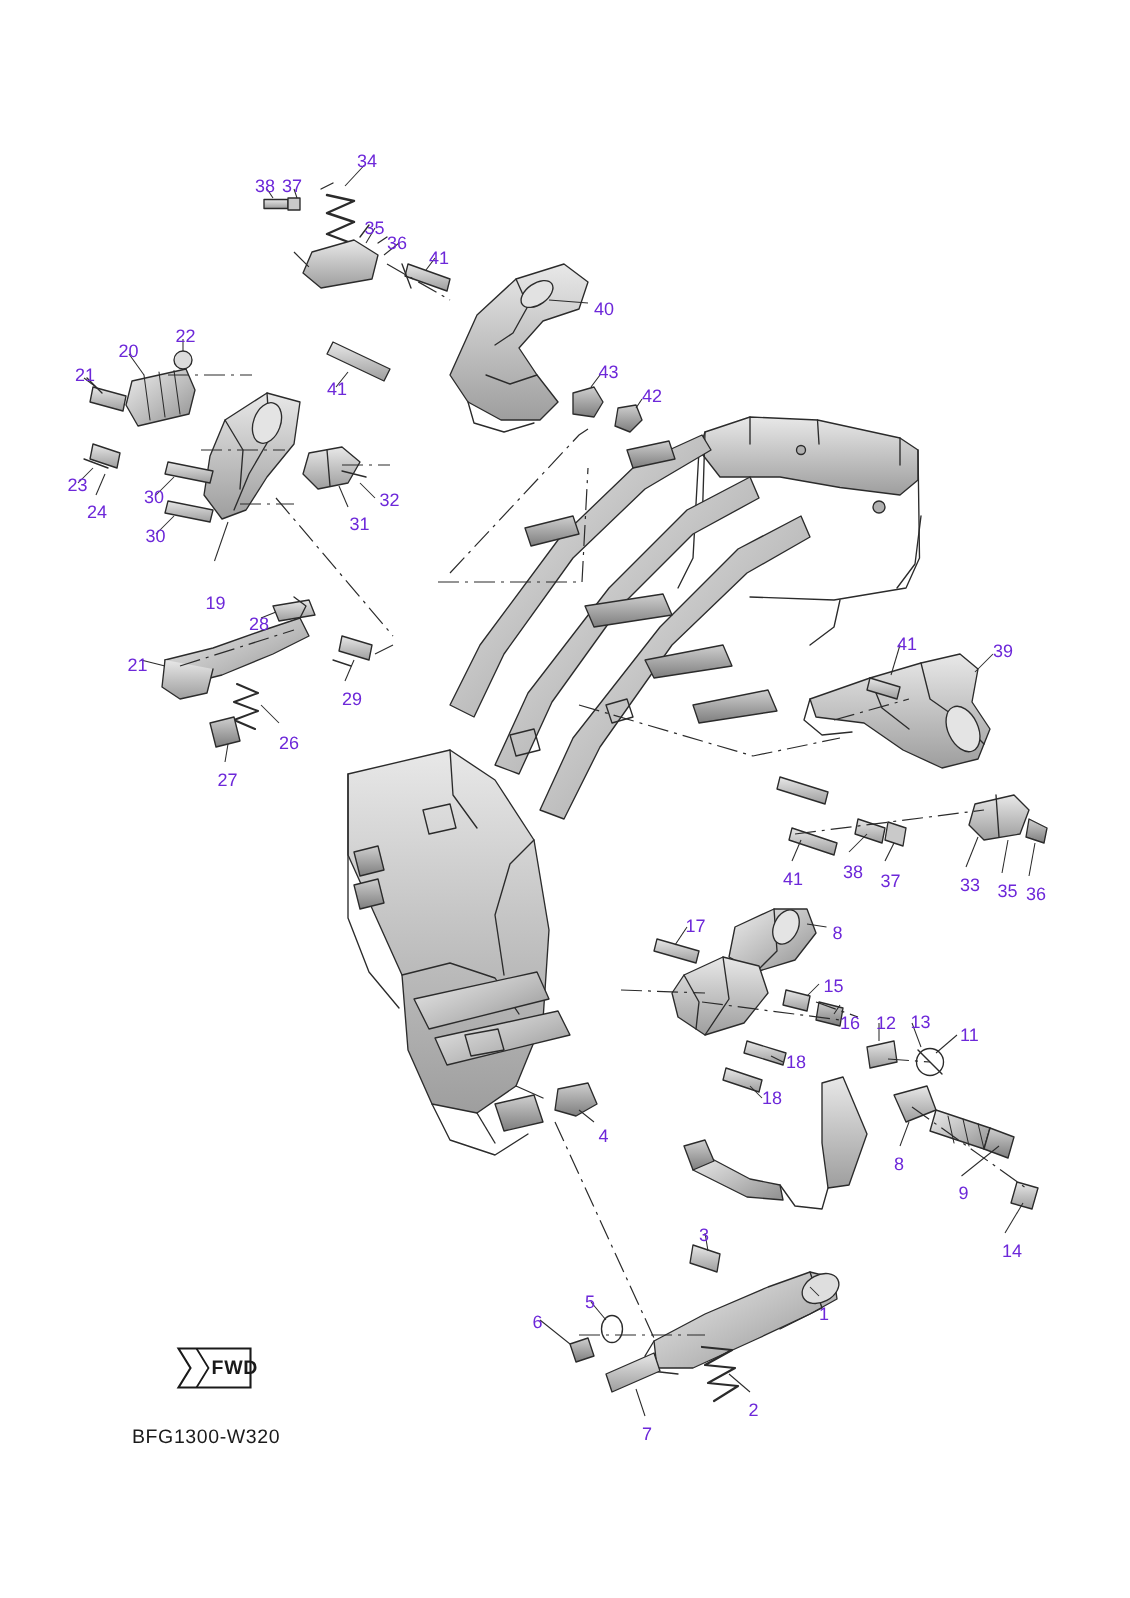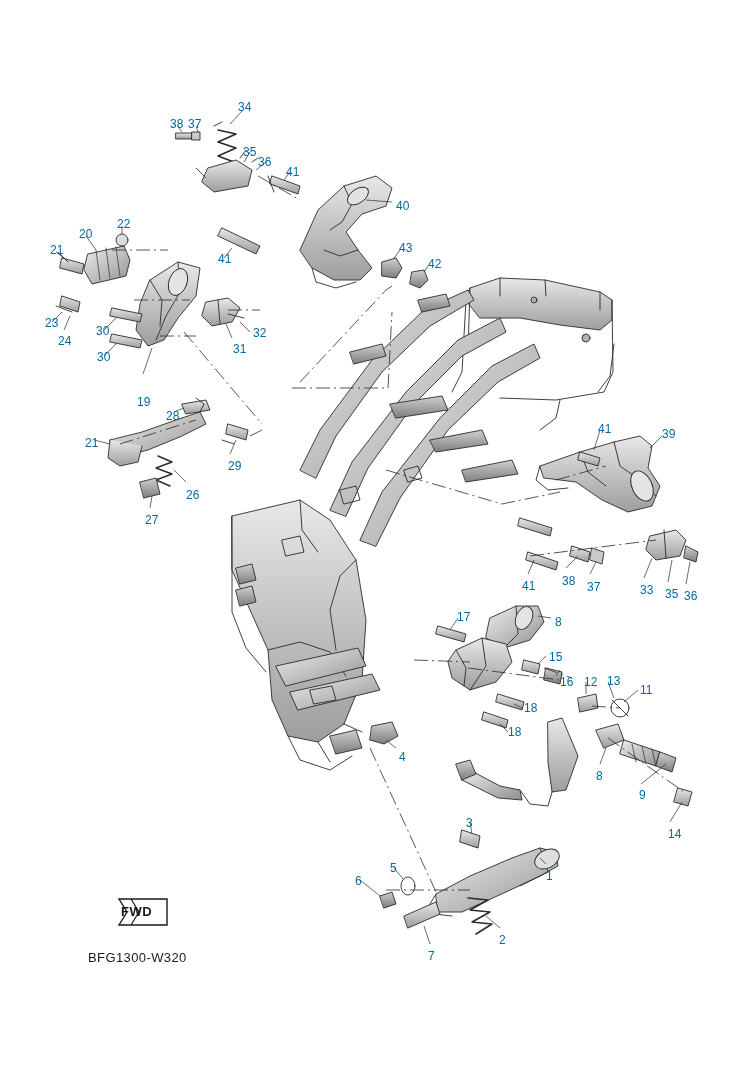--- a/index.html
+++ b/index.html
@@ -17,21 +17,21 @@
   #diagram-root {
     position: absolute;
     left: 0; top: 0;
     width: 753px;
     height: 1065px;
   }
   .callout {
     position: absolute;
     font-family: "Liberation Sans", sans-serif;
     font-size: 12px;
-    color: #0369a1;
+    color: #6d28d9;
     white-space: nowrap;
     line-height: 1;
   }
   #part-code {
     position: absolute;
     left: 88px;
     top: 950px;
     font-family: "Liberation Sans", sans-serif;
     font-size: 13px;
     letter-spacing: 0.4px;
@@ -39,21 +39,21 @@
   }
   #fwd-badge {
     position: absolute;
     left: 113px;
     top: 893px;
     width: 62px;
     height: 38px;
   }
   #fwd-badge .fwd-text {
     position: absolute;
-    left: 8px;
+    left: 28px;
     top: 11px;
     font-family: "Liberation Sans", sans-serif;
     font-size: 13px;
     font-weight: bold;
     letter-spacing: 0.5px;
     color: #1a1a1a;
   }
   svg { display: block; }
 </style>
 </head>

